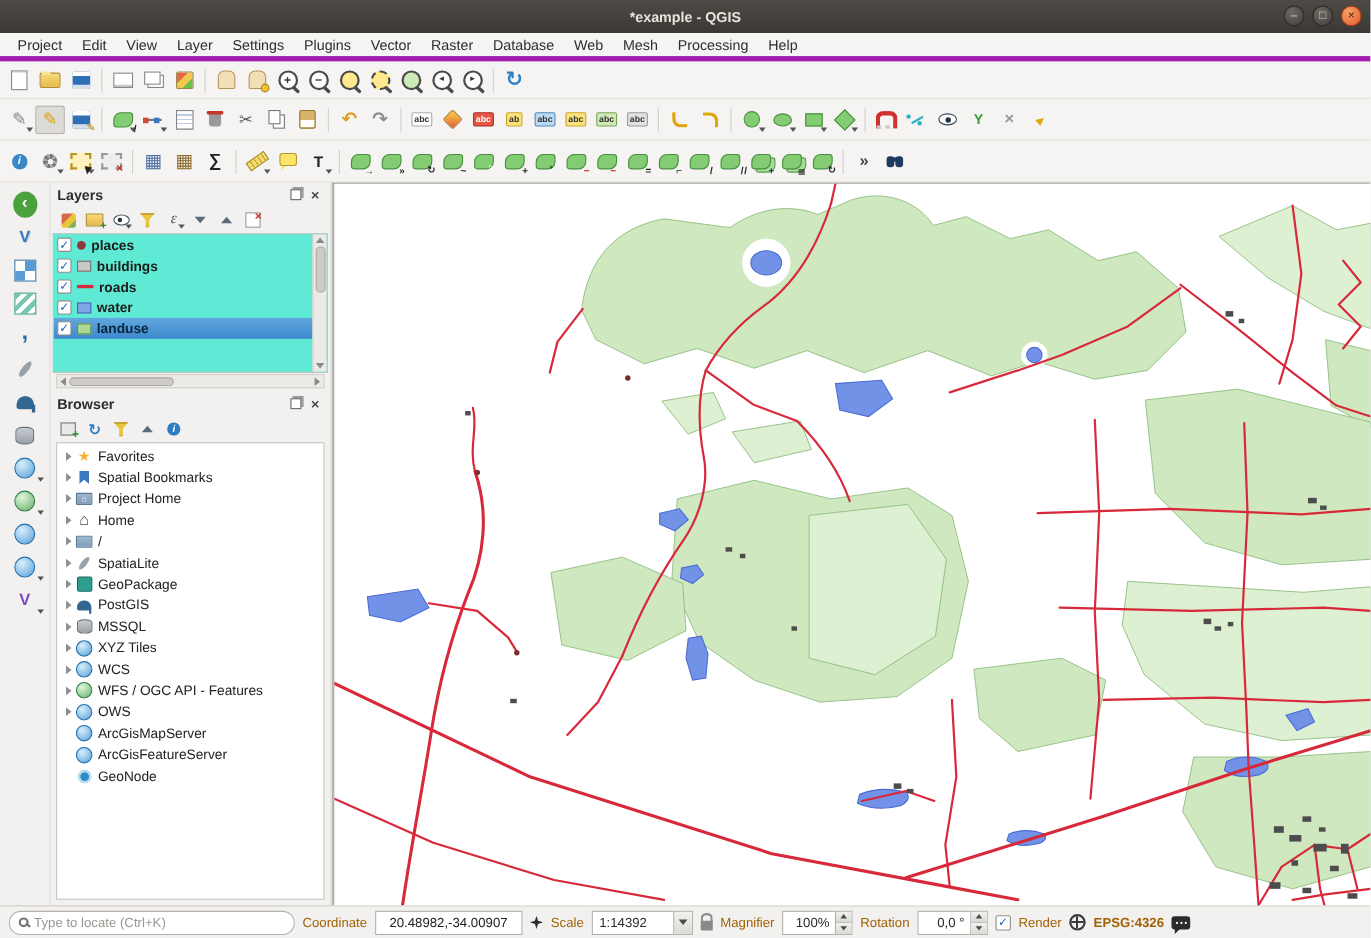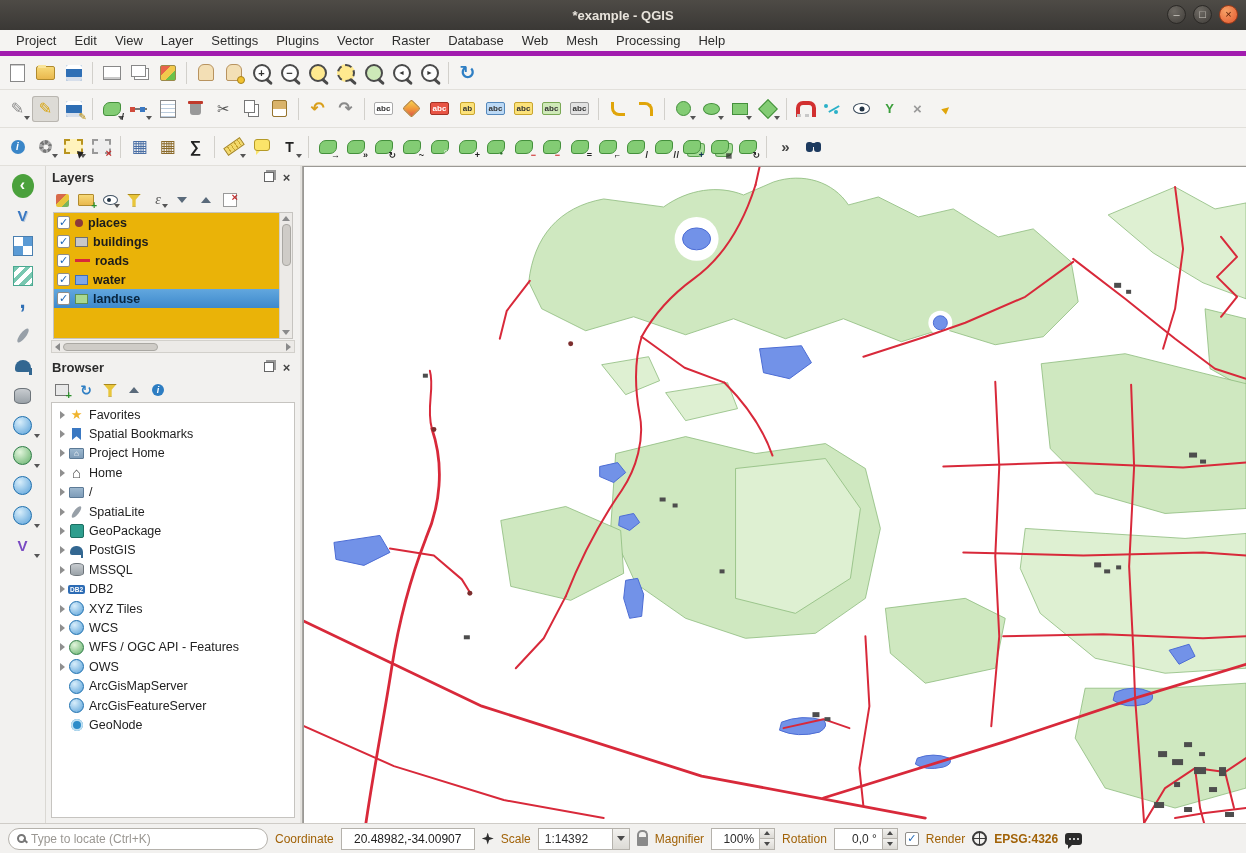--- a/index.html
+++ b/index.html
@@ -149,21 +149,21 @@
   .p-eps::before { content:"ε"; font-family:"Liberation Serif","DejaVu Serif",serif; font-style:italic; color:#555; font-size:14px; }
   .p-expand::before { content:""; border-top:6px solid #5a6a7a; border-left:5px solid transparent; border-right:5px solid transparent; }
   .p-collapse::before { content:""; border-bottom:6px solid #5a6a7a; border-left:5px solid transparent; border-right:5px solid transparent; }
   .p-remove::before { content:""; width:12px; height:12px; background:#fff; border:1px solid #999; }
   .p-remove::after { content:"×"; color:#c23030; font-weight:bold; font-size:11px; position:absolute; right:3px; top:1px; }
   .p-addsel::before { content:""; width:12px; height:10px; border:1px solid #777; background:#e8e8e8; }
   .p-addsel::after { content:"+"; color:#2a8f2a; font-weight:bold; font-size:11px; position:absolute; right:1px; bottom:-1px; }
   .p-refresh::before { content:"↻"; color:#2f7fc4; font-weight:bold; font-size:14px; }
   .p-info::before { content:"i"; width:12px; height:12px; border-radius:50%; background:#2d7dc2; color:#fff; font-size:9px; font-weight:bold; font-style:italic; display:flex; align-items:center; justify-content:center; }
 
-  .layers-list { margin:0 7px; background:#eab308; border:1px solid #c6c4c0; flex:1; position:relative; overflow:hidden; display:flex; }
+  .layers-list { margin:0 2px; background:#5eead4; border:1px solid #c6c4c0; flex:1; position:relative; overflow:hidden; display:flex; }
   .layer-rows { flex:1; }
   .layer-row { height:19px; display:flex; align-items:center; padding-left:3px; gap:5px; }
   .layer-row.sel { background:linear-gradient(#62a7de,#3d89cc); }
   .layer-row.sel .llabel { color:#08243d; }
   .chk { width:13px; height:13px; flex:none; background:#fff; border:1px solid #8f8d89; border-radius:2px; display:flex; align-items:center; justify-content:center; }
   .chk::before { content:"✓"; font-size:11px; font-weight:bold; color:#1d66b5; margin-top:-1px; }
   .lsym { flex:none; }
   .sym-point { width:8px; height:8px; border-radius:50%; background:#8b3a3a; }
   .sym-poly { width:13px; height:10px; border:1px solid #6f6f6f; }
   .sym-line { width:15px; height:3px; }
@@ -536,25 +536,20 @@
             </div>
           <div class="brow">
               <span class="exp"></span>
               <span class="bi bi-pgis"></span>
               <span class="blabel">PostGIS</span>
             </div>
           <div class="brow">
               <span class="exp"></span>
               <span class="bi bi-mssql"></span>
               <span class="blabel">MSSQL</span>
-            </div>
-          <div class="brow">
-              <span class="exp"></span>
-              <span class="bi bi-db2"></span>
-              <span class="blabel">DB2</span>
             </div>
           <div class="brow">
               <span class="exp"></span>
               <span class="bi bi-globe"></span>
               <span class="blabel">XYZ Tiles</span>
             </div>
           <div class="brow">
               <span class="exp"></span>
               <span class="bi bi-globe"></span>
               <span class="blabel">WCS</span>

